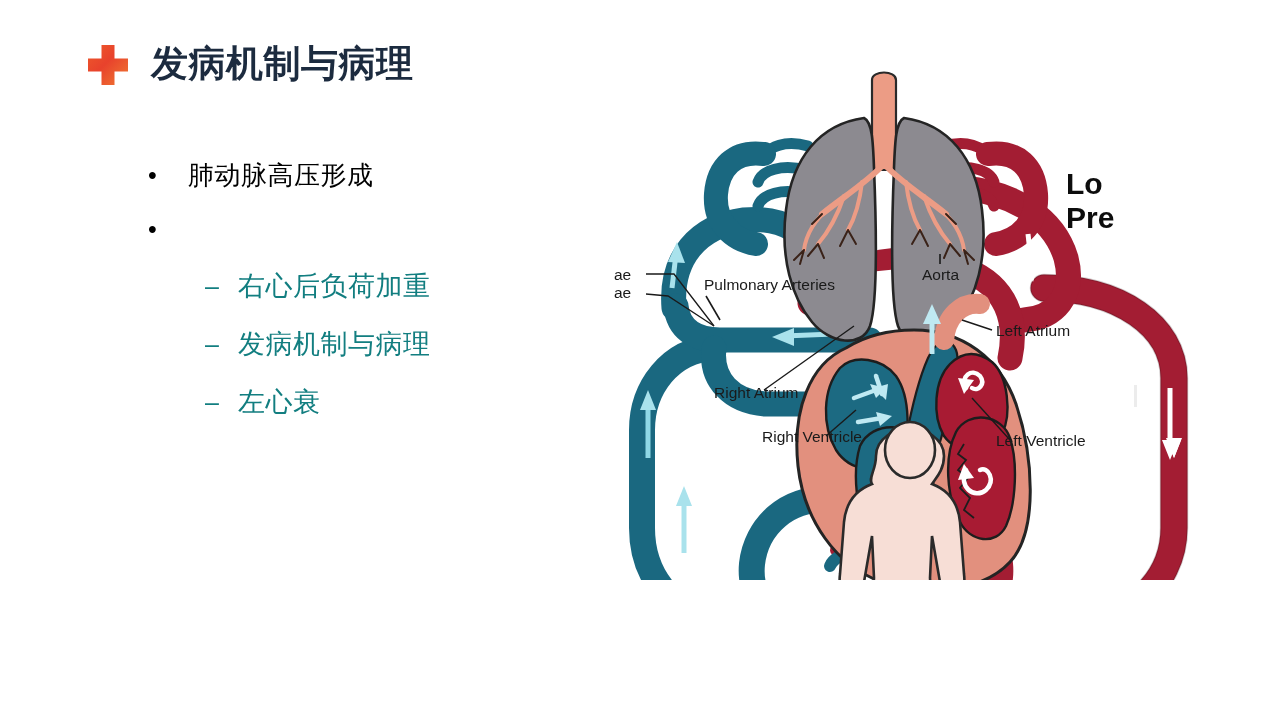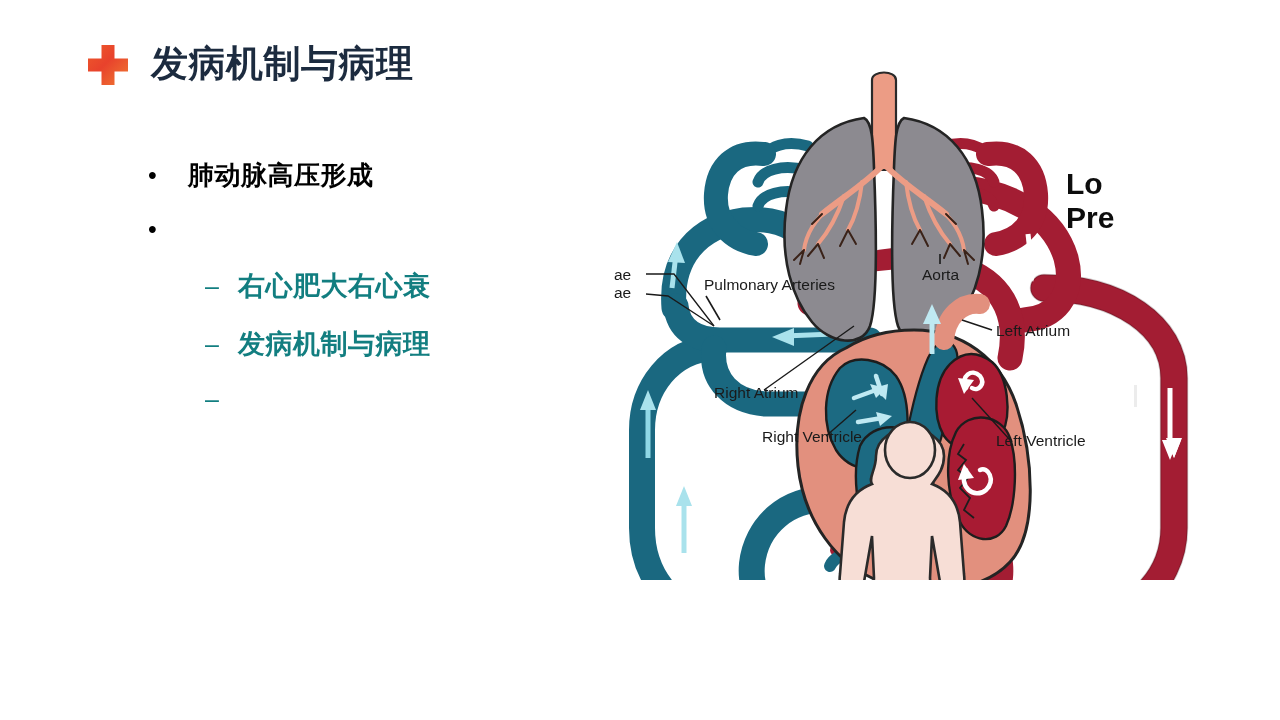--- a/index.html
+++ b/index.html
@@ -71,21 +71,20 @@
     color: #127e80;
     font-size: 25px;
     width: 33px;
   }
   .btext {
     flex: 0 0 auto;
     font-size: 26px;
     line-height: 46px;
     color: #000000;
     letter-spacing: 0.5px;
-    font-weight: bold;
   }
   .level2 .btext {
     color: #127e80;
     font-size: 27px;
     line-height: 52px;
   }
 
   
   #footer-bar {
     position: absolute;
@@ -156,30 +155,31 @@
       <span class="marker">•</span>
       <span class="btext">肺动脉高压形成</span>
     </div>
 
     <div class="bullet-row level1">
       <span class="marker">•</span>
     </div>
 
     <div class="bullet-row level2">
       <span class="marker">–</span>
-      <span class="btext">右心肥大右心衰</span>
+      <span class="btext">右心后负荷加重</span>
     </div>
 
     <div class="bullet-row level2">
       <span class="marker">–</span>
       <span class="btext">发病机制与病理</span>
     </div>
 
     <div class="bullet-row level2">
       <span class="marker">–</span>
+      <span class="btext">左心衰</span>
     </div>
 
   </div>
 
   <div id="faint-mark"></div>
 
   <div id="diagram">
     <svg viewBox="0 0 620 625" aria-hidden="true">
 
       <g>

